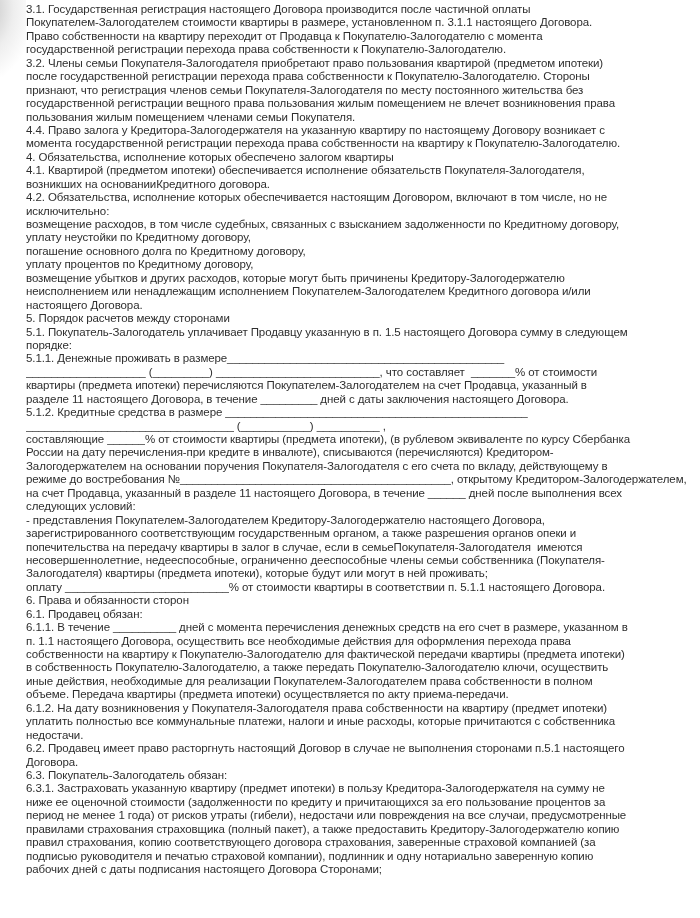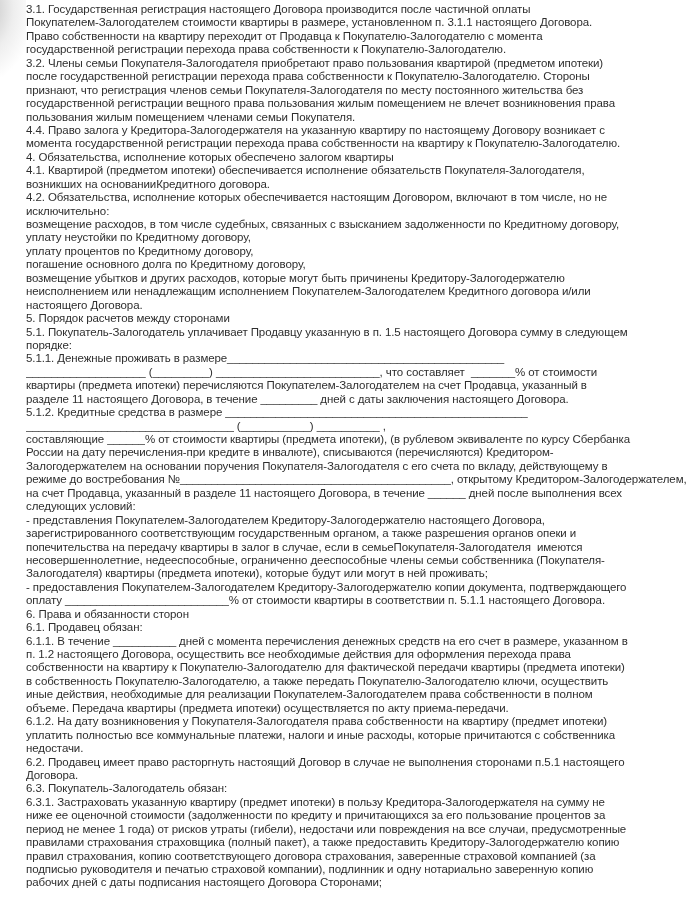--- a/index.html
+++ b/index.html
@@ -67,22 +67,22 @@
       <div class="line">пользования жилым помещением членами семьи Покупателя.</div>
       <div class="line">4.4. Право залога у Кредитора-Залогодержателя на указанную квартиру по настоящему Договору возникает с</div>
       <div class="line">момента государственной регистрации перехода права собственности на квартиру к Покупателю-Залогодателю.</div>
       <div class="line">4. Обязательства, исполнение которых обеспечено залогом квартиры</div>
       <div class="line">4.1. Квартирой (предметом ипотеки) обеспечивается исполнение обязательств Покупателя-Залогодателя,</div>
       <div class="line">возникших на основанииКредитного договора.</div>
       <div class="line">4.2. Обязательства, исполнение которых обеспечивается настоящим Договором, включают в том числе, но не</div>
       <div class="line">исключительно:</div>
       <div class="line">возмещение расходов, в том числе судебных, связанных с взысканием задолженности по Кредитному договору,</div>
       <div class="line">уплату неустойки по Кредитному договору,</div>
+      <div class="line">погашение основного долга по Кредитному договору,</div>
       <div class="line">уплату процентов по Кредитному договору,</div>
-      <div class="line">погашение основного долга по Кредитному договору,</div>
       <div class="line">возмещение убытков и других расходов, которые могут быть причинены Кредитору-Залогодержателю</div>
       <div class="line">неисполнением или ненадлежащим исполнением Покупателем-Залогодателем Кредитного договора и/или</div>
       <div class="line">настоящего Договора.</div>
       <div class="line">5. Порядок расчетов между сторонами</div>
       <div class="line">5.1. Покупатель-Залогодатель уплачивает Продавцу указанную в п. 1.5 настоящего Договора сумму в следующем</div>
       <div class="line">порядке:</div>
       <div class="line">5.1.1. Денежные проживать в размере____________________________________________</div>
       <div class="line">___________________ (_________) __________________________, что составляет  _______% от стоимости</div>
       <div class="line">квартиры (предмета ипотеки) перечисляются Покупателем-Залогодателем на счет Продавца, указанный в</div>
       <div class="line">разделе 11 настоящего Договора, в течение _________ дней с даты заключения настоящего Договора.</div>
@@ -92,26 +92,25 @@
       <div class="line">России на дату перечисления-при кредите в инвалюте), списываются (перечисляются) Кредитором-</div>
       <div class="line">Залогодержателем на основании поручения Покупателя-Залогодателя с его счета по вкладу, действующему в</div>
       <div class="line">режиме до востребования №___________________________________________, открытому Кредитором-Залогодержателем,</div>
       <div class="line">на счет Продавца, указанный в разделе 11 настоящего Договора, в течение ______ дней после выполнения всех</div>
       <div class="line">следующих условий:</div>
       <div class="line">- представления Покупателем-Залогодателем Кредитору-Залогодержателю настоящего Договора,</div>
       <div class="line">зарегистрированного соответствующим государственным органом, а также разрешения органов опеки и</div>
       <div class="line">попечительства на передачу квартиры в залог в случае, если в семьеПокупателя-Залогодателя  имеются</div>
       <div class="line">несовершеннолетние, недееспособные, ограниченно дееспособные члены семьи собственника (Покупателя-</div>
       <div class="line">Залогодателя) квартиры (предмета ипотеки), которые будут или могут в ней проживать;</div>
-      <div class="line">- предоставления Покупателем-Залогодателем Кредитору-Залогодержателю копии документа, подтверждающего</div>
       <div class="line">оплату __________________________% от стоимости квартиры в соответствии п. 5.1.1 настоящего Договора.</div>
       <div class="line">6. Права и обязанности сторон</div>
       <div class="line">6.1. Продавец обязан:</div>
       <div class="line">6.1.1. В течение __________ дней с момента перечисления денежных средств на его счет в размере, указанном в</div>
-      <div class="line">п. 1.2 настоящего Договора, осуществить все необходимые действия для оформления перехода права</div>
+      <div class="line">п. 1.1 настоящего Договора, осуществить все необходимые действия для оформления перехода права</div>
       <div class="line">собственности на квартиру к Покупателю-Залогодателю для фактической передачи квартиры (предмета ипотеки)</div>
       <div class="line">в собственность Покупателю-Залогодателю, а также передать Покупателю-Залогодателю ключи, осуществить</div>
       <div class="line">иные действия, необходимые для реализации Покупателем-Залогодателем права собственности в полном</div>
       <div class="line">объеме. Передача квартиры (предмета ипотеки) осуществляется по акту приема-передачи.</div>
       <div class="line">6.1.2. На дату возникновения у Покупателя-Залогодателя права собственности на квартиру (предмет ипотеки)</div>
       <div class="line">уплатить полностью все коммунальные платежи, налоги и иные расходы, которые причитаются с собственника</div>
       <div class="line">недостачи.</div>
       <div class="line">6.2. Продавец имеет право расторгнуть настоящий Договор в случае не выполнения сторонами п.5.1 настоящего</div>
       <div class="line">Договора.</div>
       <div class="line">6.3. Покупатель-Залогодатель обязан:</div>

